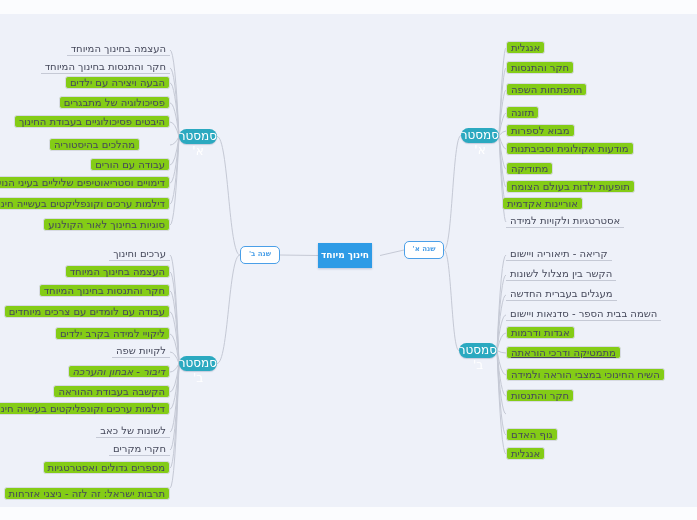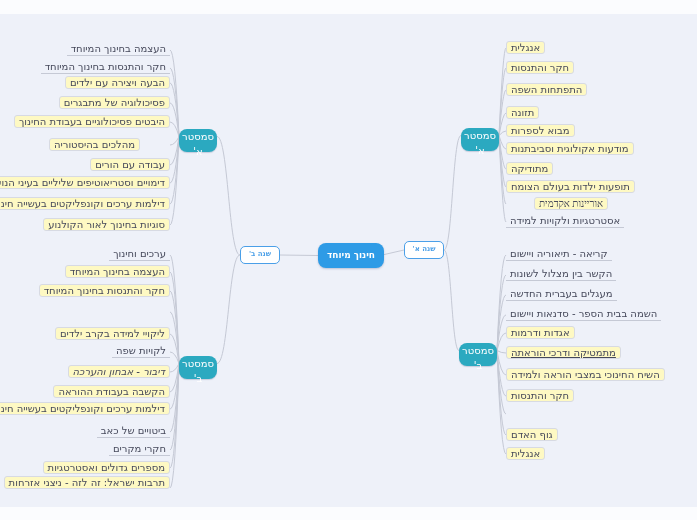--- a/index.html
+++ b/index.html
@@ -8,43 +8,43 @@
     background:var(--background,#eef1f9);
     font-family:"DejaVu Sans",sans-serif;
     direction:rtl;
   }
   #connectors{position:absolute;left:0;top:0;width:697px;height:520px;}
   .edge-strip{position:absolute;left:0;width:697px;background:#fbfcfe;}
   .edge-top{top:0;height:14px;}
   .edge-bottom{top:507px;height:13px;}
   .node{position:absolute;box-sizing:border-box;text-align:center;cursor:pointer;}
   .root{
-    width:66px;height:25px;line-height:25px;
+    width:54px;height:25px;line-height:25px;
     background:var(--root-fill,#2e9be6);color:#fff;
-    font-size:9px;font-weight:bold;border-radius:8px;
+    font-size:9px;font-weight:bold;border-radius:0;
     box-shadow:0 1px 2px rgba(40,60,110,.25);
   }
   .year{
     width:40px;height:18px;line-height:15px;
     background:#fff;border:1.5px solid var(--year-accent,#4a9fe8);
     color:var(--year-accent,#4a9fe8);
     font-size:7px;font-weight:bold;border-radius:5px;
   }
   .semester{
-    width:38px;height:23px;line-height:15px;
+    width:38px;height:15px;line-height:15px;
     background:var(--semester-fill,#2ba9c0);color:#fff;
-    font-size:10px;border-radius:8px;
+    font-size:12px;border-radius:8px;
     box-shadow:0 1px 1px rgba(40,60,110,.2);
   }
   .leaf{
     position:absolute;height:13px;line-height:12px;
     font-size:10px;color:var(--leaf-text,#45485a);
     white-space:nowrap;padding:0 4px;box-sizing:border-box;cursor:pointer;
   }
-  .leaf-box{background:#fef9c3;border:1px solid var(--leaf-border,#d7dae3);border-radius:3px;}
+  .leaf-box{background:#84cc16;border:1px solid var(--leaf-border,#d7dae3);border-radius:3px;}
   .leaf-line{border-bottom:1px solid var(--connector,#c5c9d5);}
   .side-right{text-align:left;}
   .side-left{text-align:right;}
 </style>
 </head>
 <body>
 
 <div id="stage">
   <div class="edge-strip edge-top"></div>
   <div class="edge-strip edge-bottom"></div>
@@ -55,21 +55,21 @@
 <div class="node year" style="left: 404px; top: 241px;">שנה א'</div>
     <div class="node semester" style="left: 461px; top: 128px;">סמסטר א'</div>
     <div class="leaf leaf-box side-right" style="top: 41px; left: 506px;">אנגלית</div>
     <div class="leaf leaf-box side-right" style="top: 61px; left: 506px;">חקר והתנסות</div>
     <div class="leaf leaf-box side-right" style="top: 83px; left: 506px;">התפתחות השפה</div>
     <div class="leaf leaf-box side-right" style="top: 106px; left: 506px;">תזונה</div>
     <div class="leaf leaf-box side-right" style="top: 124px; left: 506px;">מבוא לספרות</div>
     <div class="leaf leaf-box side-right" style="top: 142px; left: 506px;">מודעות אקולוגית וסביבתנות</div>
     <div class="leaf leaf-box side-right" style="top: 162px; left: 506px;">מתודיקה</div>
     <div class="leaf leaf-box side-right" style="top: 180px; left: 506px;">תופעות ילדות בעולם הצומח</div>
-    <div class="leaf leaf-box side-right" style="top: 197px; left: 534px; font-family: Liberation Serif, serif;">אוריינות אקדמית</div>
+    <div class="leaf leaf-box side-right" style="top: 197px; left: 502px;">אוריינות אקדמית</div>
     <div class="leaf leaf-line side-right" style="top: 215px; left: 506px;">אסטרטגיות ולקויות למידה</div>
     <div class="node semester" style="left: 459px; top: 343px;">סמסטר ב'</div>
     <div class="leaf leaf-line side-right" style="top: 248px; left: 506px;">קריאה - תיאוריה ויישום</div>
     <div class="leaf leaf-line side-right" style="top: 268px; left: 506px;">הקשר בין מצלול לשונות</div>
     <div class="leaf leaf-line side-right" style="top: 288px; left: 506px;">מעגלים בעברית החדשה</div>
     <div class="leaf leaf-line side-right" style="top: 308px; left: 506px;">השמה בבית הספר - סדנאות ויישום</div>
     <div class="leaf leaf-box side-right" style="top: 326px; left: 506px;">אגדות ודרמות</div>
     <div class="leaf leaf-box side-right" style="top: 346px; left: 506px; text-decoration: underline;">מתמטיקה ודרכי הוראתה</div>
     <div class="leaf leaf-box side-right" style="top: 368px; left: 506px; text-align: center;">השיח החינוכי במצבי הוראה ולמידה</div>
     <div class="leaf leaf-box side-right" style="top: 389px; left: 506px;">חקר והתנסות</div>
@@ -84,22 +84,23 @@
     <div class="leaf leaf-box side-left" style="top: 115px; right: 527px;">היבטים פסיכולוגיים בעבודת החינוך</div>
     <div class="leaf leaf-box side-left" style="top: 138px; right: 557px;">מהלכים בהיסטוריה</div>
     <div class="leaf leaf-box side-left" style="top: 158px; right: 527px; text-align: center;">עבודה עם הורים</div>
     <div class="leaf leaf-box side-left" style="top: 176px; right: 527px;">דימויים וסטריאוטיפים שליליים בעיני הנוער</div>
     <div class="leaf leaf-box side-left" style="top: 197px; right: 527px;">דילמות ערכים וקונפליקטים בעשייה חינוכית</div>
     <div class="leaf leaf-box side-left" style="top: 218px; right: 527px;">סוגיות בחינוך לאור הקולנוע</div>
     <div class="node semester" style="left: 179px; top: 356px;">סמסטר ב'</div>
     <div class="leaf leaf-line side-left" style="top: 248px; right: 527px;">ערכים וחינוך</div>
     <div class="leaf leaf-box side-left" style="top: 265px; right: 527px;">העצמה בחינוך המיוחד</div>
     <div class="leaf leaf-box side-left" style="top: 284px; right: 527px;">חקר והתנסות בחינוך המיוחד</div>
+    <div class="leaf leaf-box side-left" style="top: 305px; right: 527px;">עבודה עם לומדים עם צרכים מיוחדים</div>
     <div class="leaf leaf-box side-left" style="top: 327px; right: 527px;">ליקויי למידה בקרב ילדים</div>
     <div class="leaf leaf-line side-left" style="top: 345px; right: 527px;">לקויות שפה</div>
     <div class="leaf leaf-box side-left" style="top: 365px; right: 527px; font-style: italic;">דיבור - אבחון והערכה</div>
     <div class="leaf leaf-box side-left" style="top: 385px; right: 527px;">הקשבה בעבודת ההוראה</div>
     <div class="leaf leaf-box side-left" style="top: 402px; right: 527px;">דילמות ערכים וקונפליקטים בעשייה חינוכית</div>
-    <div class="leaf leaf-line side-left" style="top: 425px; right: 527px;">ביטויים של כאב</div>
+    <div class="leaf leaf-line side-left" style="top: 425px; right: 527px;">לשונות של כאב</div>
     <div class="leaf leaf-line side-left" style="top: 443px; right: 527px;">חקרי מקרים</div>
     <div class="leaf leaf-box side-left" style="top: 461px; right: 527px;">מספרים גדולים ואסטרטגיות</div>
-    <div class="leaf leaf-box side-left" style="top: 476px; right: 527px;">תרבות ישראל: זה לזה - ניצני אזרחות</div>
+    <div class="leaf leaf-box side-left" style="top: 487px; right: 527px;">תרבות ישראל: זה לזה - ניצני אזרחות</div>
   </div>
 
 </body></html>

